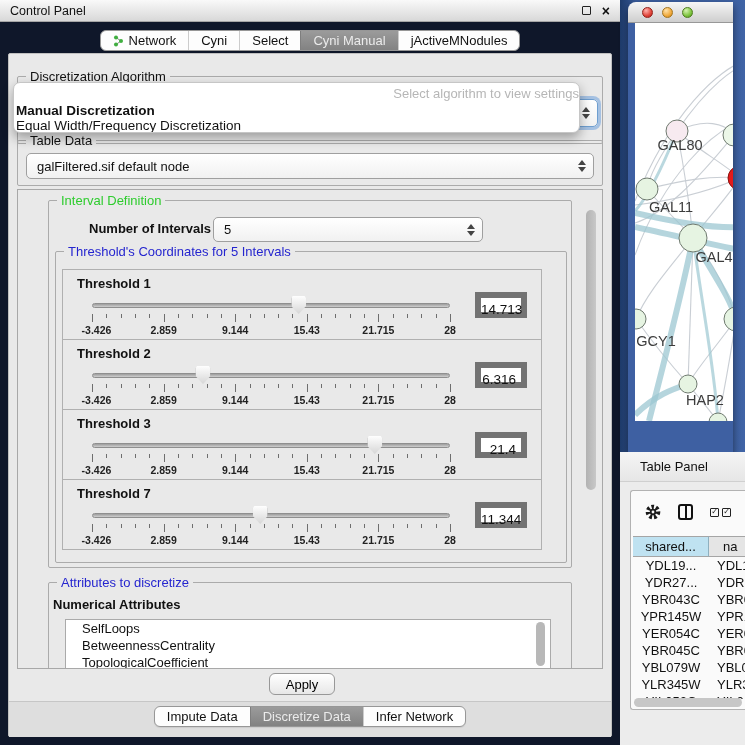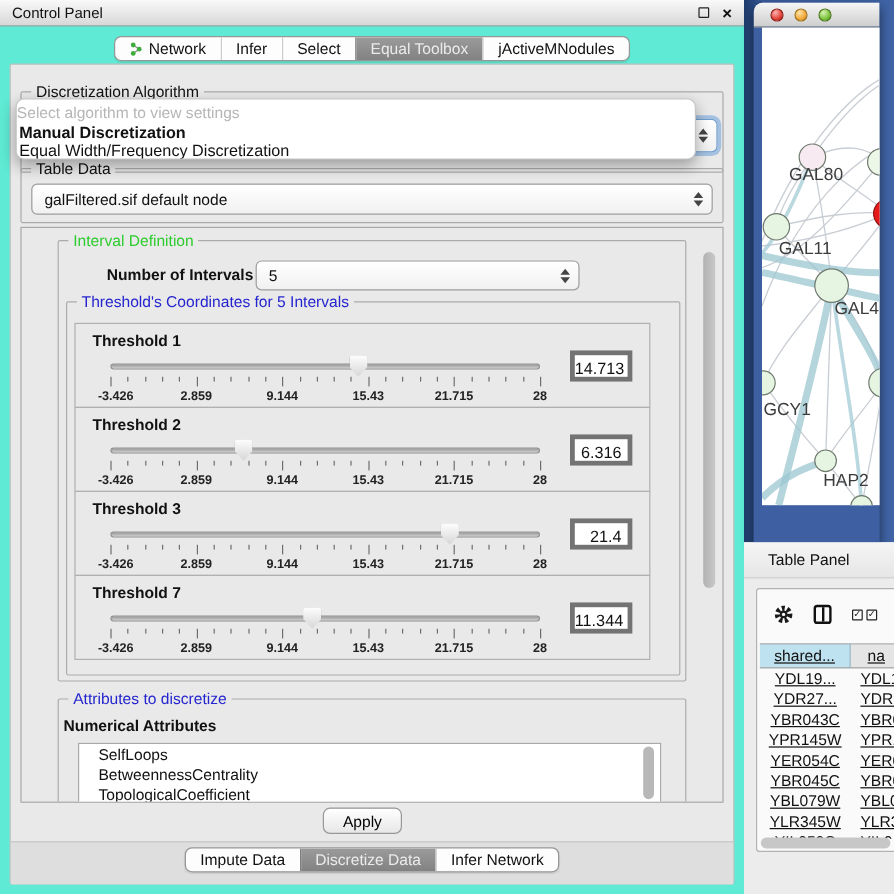--- a/index.html
+++ b/index.html
@@ -1,21 +1,21 @@
 <!DOCTYPE html>
 <html><head>
 <meta charset="utf-8">
 <style>
   html,body{margin:0;padding:0;background:#d8d8d8;}
   *{box-sizing:border-box;}
   .screen{position:relative;width:745px;height:745px;overflow:hidden;
           font-family:"Liberation Sans",sans-serif;color:#111;background:#ececec;}
 
   
-  .control-panel{position:absolute;left:0;top:0;width:620px;height:745px;background:#5eead4;}
+  .control-panel{position:absolute;left:0;top:0;width:620px;height:745px;background:#0f172a;}
   .cp-titlebar{position:absolute;left:0;top:0;right:0;height:22px;
     background:linear-gradient(#f9f9f9,#d8d8d8);border-bottom:1px solid #a6a6a6;
     display:flex;align-items:center;padding:0 10px;font-size:12.5px;}
   .cp-title{flex:1;}
   .win-btns{display:flex;align-items:center;gap:11px;}
   .float-btn{width:9px;height:9px;border:1.5px solid #222;border-radius:1px;display:inline-block;cursor:pointer;}
   .close-btn{font-weight:700;font-size:14px;line-height:14px;cursor:pointer;}
 
   .tabbar-wrap{position:absolute;left:0;right:0;display:flex;justify-content:center;z-index:6;}
   .top-tabs-wrap{top:30px;}
@@ -44,21 +44,21 @@
   .combo .spinner i.up{border-bottom:5px solid #444;}
   .combo .spinner i.dn{border-top:5px solid #444;}
   .combo.focused{box-shadow:0 0 0 3px rgba(110,160,220,.55);border-color:#6f9fd0;}
 
   .alg-group{left:8px;top:22px;width:586px;height:68px;}
   .algo-combo{left:16px;top:45px;width:573px;height:28px;z-index:2;}
 
   .popup{position:absolute;left:13px;top:82px;width:567px;height:51px;background:#ffffff;
     border:1px solid #c6c6c6;border-radius:7px;z-index:40;
     box-shadow:0 5px 12px rgba(0,0,0,.33);overflow:hidden;}
-  .popup .hint{position:absolute;left:0;right:0;top:3px;text-align:left;color:#b6b6b6;font-size:13px;}
+  .popup .hint{position:absolute;left:0;right:0;top:3px;text-align:right;color:#b6b6b6;font-size:13px;}
   .popup .opt{position:absolute;left:2px;right:2px;font-size:13.5px;white-space:nowrap;cursor:pointer;}
   .popup .opt.b{font-weight:700;top:20px;}
   .popup .opt.n{top:35px;}
 
   .td-group{left:8px;top:86px;width:586px;height:46px;}
   .td-combo{left:8px;top:12px;right:8px;height:26px;}
 
   .scrollpane{position:absolute;left:8px;top:135px;width:586px;height:480px;
     border:1px solid #a8a8a8;background:#e9e9e9;overflow:hidden;}
   .interval-group{left:30px;top:10px;width:524px;height:368px;}
@@ -76,21 +76,21 @@
     clip-path:polygon(10% 0,90% 0,100% 14%,100% 55%,50% 100%,0 55%,0 14%);
     filter:drop-shadow(0 0 1px #7a7a7a);transform:translateX(-50%);}
   .thr-ticks{position:absolute;left:29px;top:44px;width:358px;height:9px;}
   .thr-ticks i{position:absolute;top:0;width:1px;background:#6e6e6e;}
   .thr-ticks i.minor{height:4px;}
   .thr-ticks i.major{height:8px;}
   .thr-scale{position:absolute;left:29px;top:54px;width:358px;height:12px;
     font-size:10.5px;font-weight:700;color:#222;}
   .thr-scale span{position:absolute;transform:translateX(-50%);white-space:nowrap;}
   .thr-value{position:absolute;left:412px;top:22px;width:52px;height:26px;background:#fff;
-    border:4px solid #737373;font-size:13.5px;text-align:right;padding:4px 5px 0 0;}
+    border:6px solid #737373;font-size:13.5px;text-align:right;padding:4px 5px 0 0;}
 
   .attr-group{left:30px;top:392px;width:524px;height:88px;}
   .attr-bold{position:absolute;left:4px;top:14px;font-weight:700;font-size:13px;}
   .attr-list{position:absolute;left:16px;top:36px;width:486px;height:52px;background:#fff;
     border:1px solid #aaaaaa;overflow:hidden;font-size:13px;}
   .attr-item{padding:1px 0 1px 16px;white-space:nowrap;cursor:pointer;}
   .attr-scroll{position:absolute;right:3px;top:2px;width:11px;height:46px;}
   .attr-scroll .thumb{width:9px;height:44px;background:#b8b8b8;border-radius:5px;}
 
   .pane-scrollbar{position:absolute;right:4px;top:14px;width:14px;height:452px;}
@@ -124,21 +124,21 @@
   .tp-box{position:absolute;left:10px;top:38px;right:0;height:220px;background:#fafafa;
     border:1px solid #b2b2b2;border-right:none;border-radius:3px 0 0 3px;overflow:hidden;}
   .tp-toolbar{position:absolute;left:0;top:0;right:0;height:42px;display:flex;align-items:center;
     padding-left:14px;gap:17px;}
   .split-icon{width:15px;height:16px;border:2px solid #111;border-radius:3px;position:relative;cursor:pointer;}
   .split-icon::after{content:"";position:absolute;left:50%;top:0;bottom:0;width:2px;
     background:#111;transform:translateX(-50%);}
   .check-pair{display:flex;gap:3px;}
   .check-icon{width:9px;height:9px;border:1.4px solid #222;border-radius:1px;font-size:8px;
     line-height:6px;text-align:center;color:#222;cursor:pointer;}
-  .tp-grid{position:absolute;left:2px;top:45px;right:0;bottom:10px;overflow:hidden;font-size:13px;text-decoration:underline;}
+  .tp-grid{position:absolute;left:2px;top:45px;right:0;bottom:10px;overflow:hidden;font-size:13px;}
   .tp-thead{display:flex;height:21px;}
   .th{display:flex;align-items:center;justify-content:center;
     border-top:1px solid #a5a5a5;border-bottom:1px solid #a5a5a5;cursor:pointer;white-space:nowrap;overflow:hidden;}
   .th.c1{width:76px;background:#bfe2f1;border-right:1px solid #8fb0bf;}
   .th.c2{flex:1;background:#e5e5e5;justify-content:flex-start;padding-left:14px;text-align:right;}
   .tp-tr{display:flex;height:17px;align-items:center;cursor:pointer;}
   .td{white-space:nowrap;overflow:hidden;}
   .td.c1{width:76px;text-align:center;}
   .td.c2{flex:1;padding-left:8px;}
   .h-scrollbar{position:absolute;left:3px;right:3px;bottom:2px;height:9px;}
@@ -164,27 +164,27 @@
           <div class="tab">
             <svg width="11" height="12" viewBox="0 0 11 12">
               <path d="M3,2.5 L8,6 L3,9.5" stroke="#8a8a8a" fill="none" stroke-width="1"></path>
               <circle cx="3" cy="2.5" r="2" fill="#3fae3f"></circle>
               <circle cx="3" cy="9.5" r="2" fill="#3fae3f"></circle>
               <circle cx="8" cy="6" r="2" fill="#3fae3f"></circle>
             </svg>
             <span>Network</span>
           </div>
           <div class="tab">
-            <span>Infer</span>
+            <span>Cyni</span>
           </div>
           <div class="tab">
             <span>Select</span>
           </div>
           <div class="tab selected">
-            <span>Equal Toolbox</span>
+            <span>Cyni Manual</span>
           </div>
           <div class="tab">
             <span>jActiveMNodules</span>
           </div>
         </div>
     </div>
 
     <div class="inner-panel">
 
       <div class="group alg-group">

